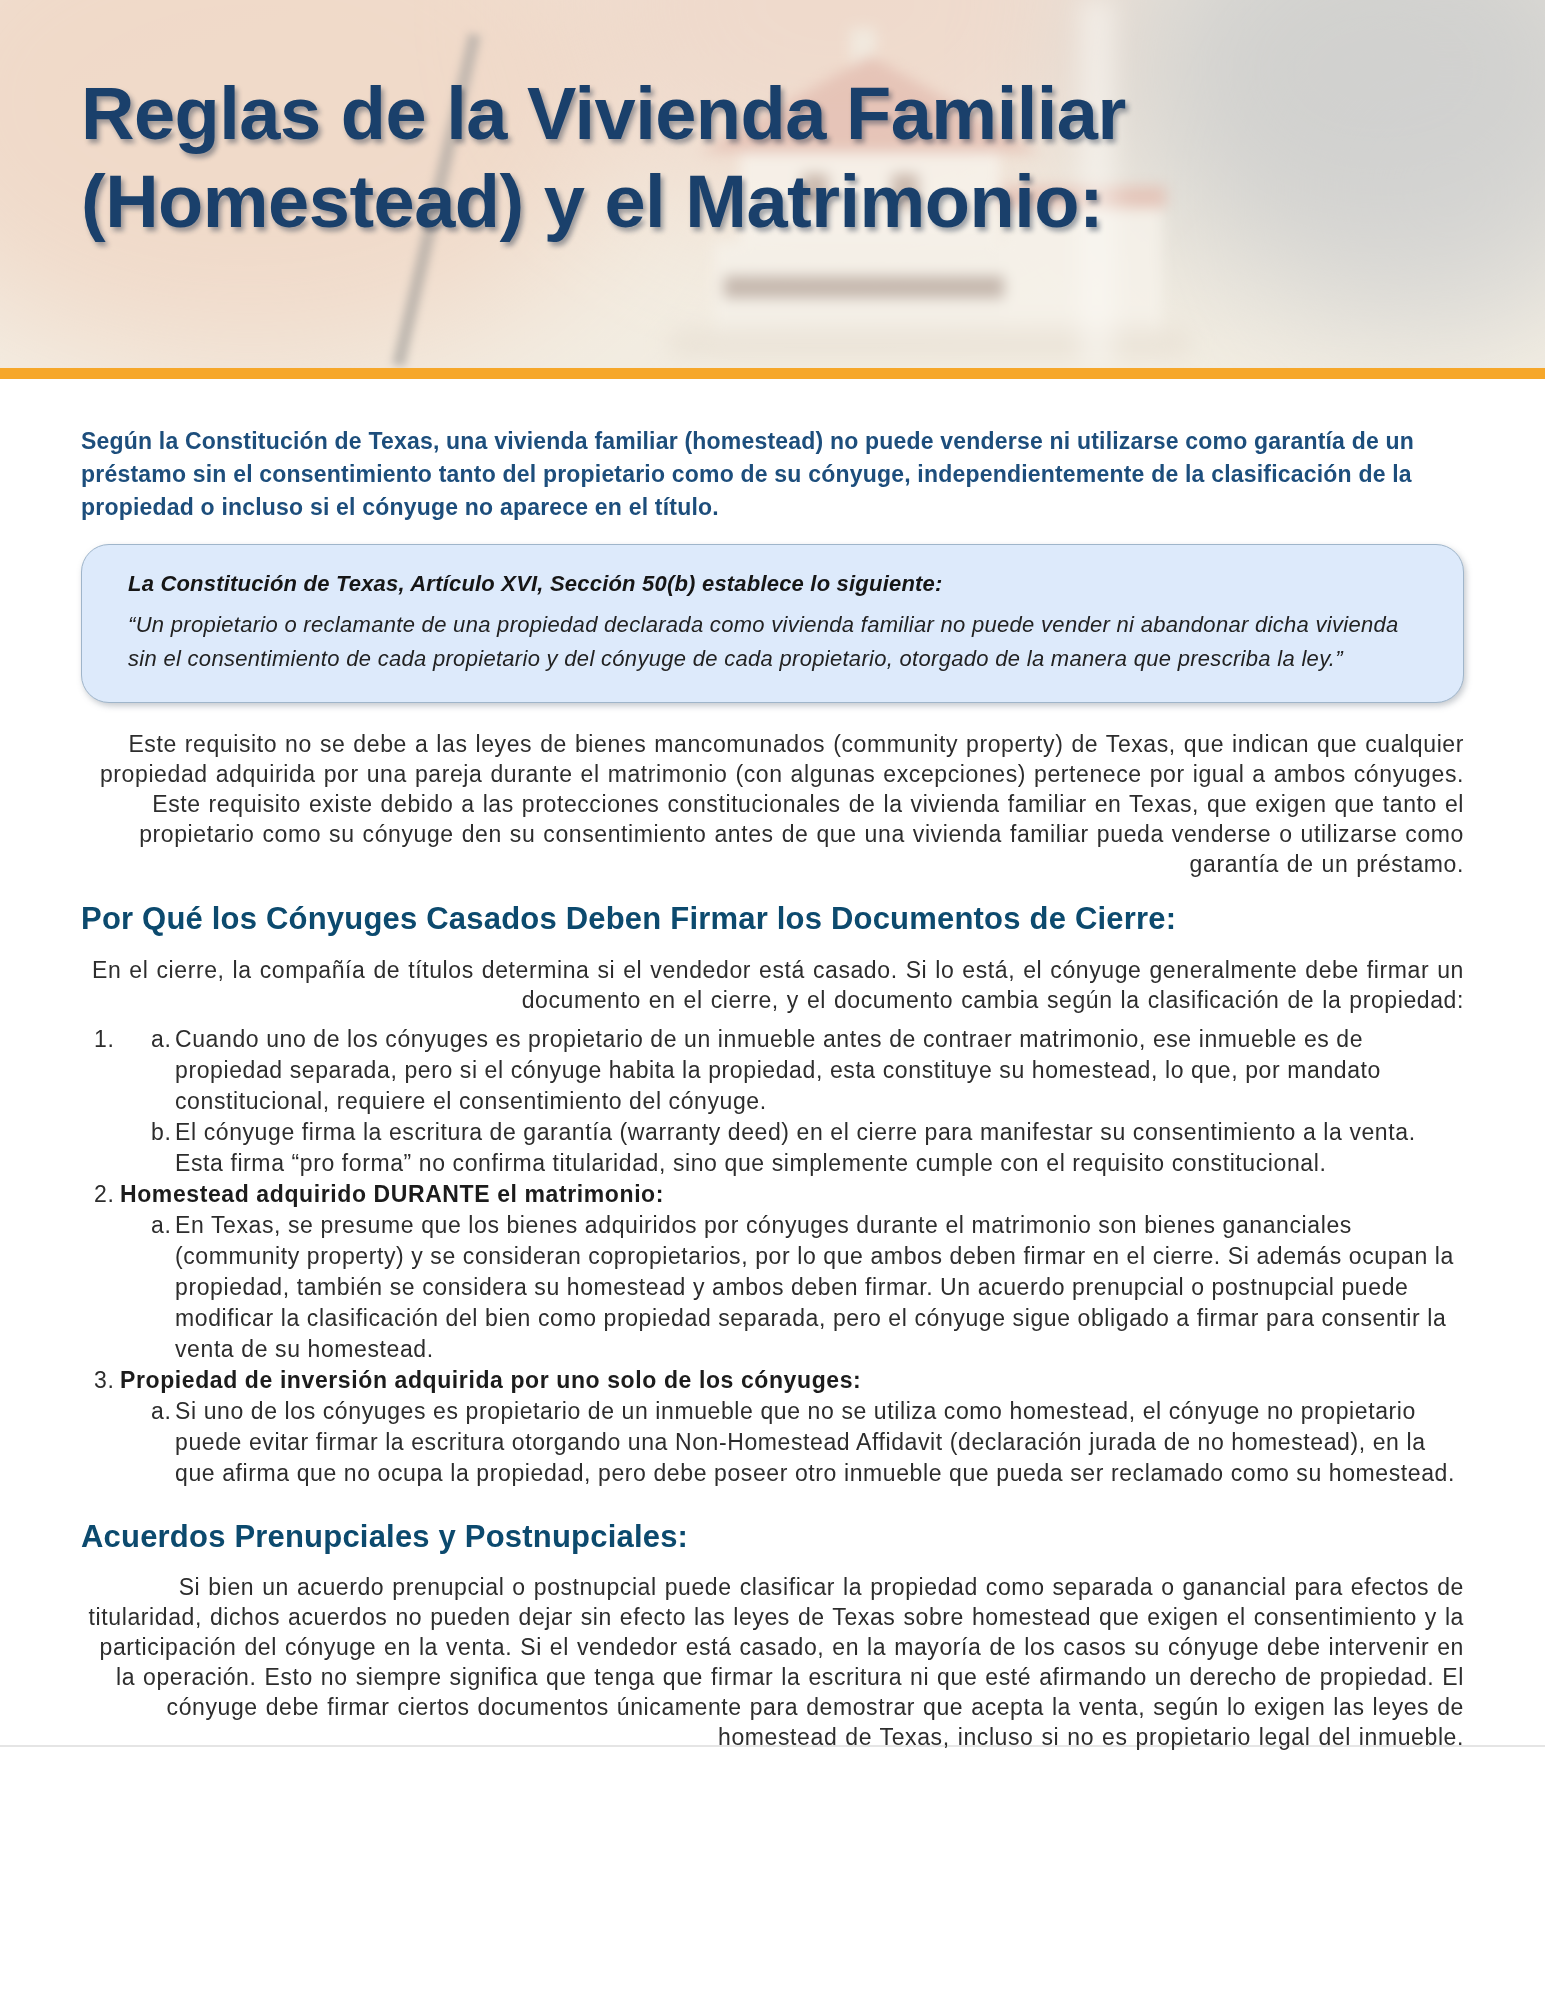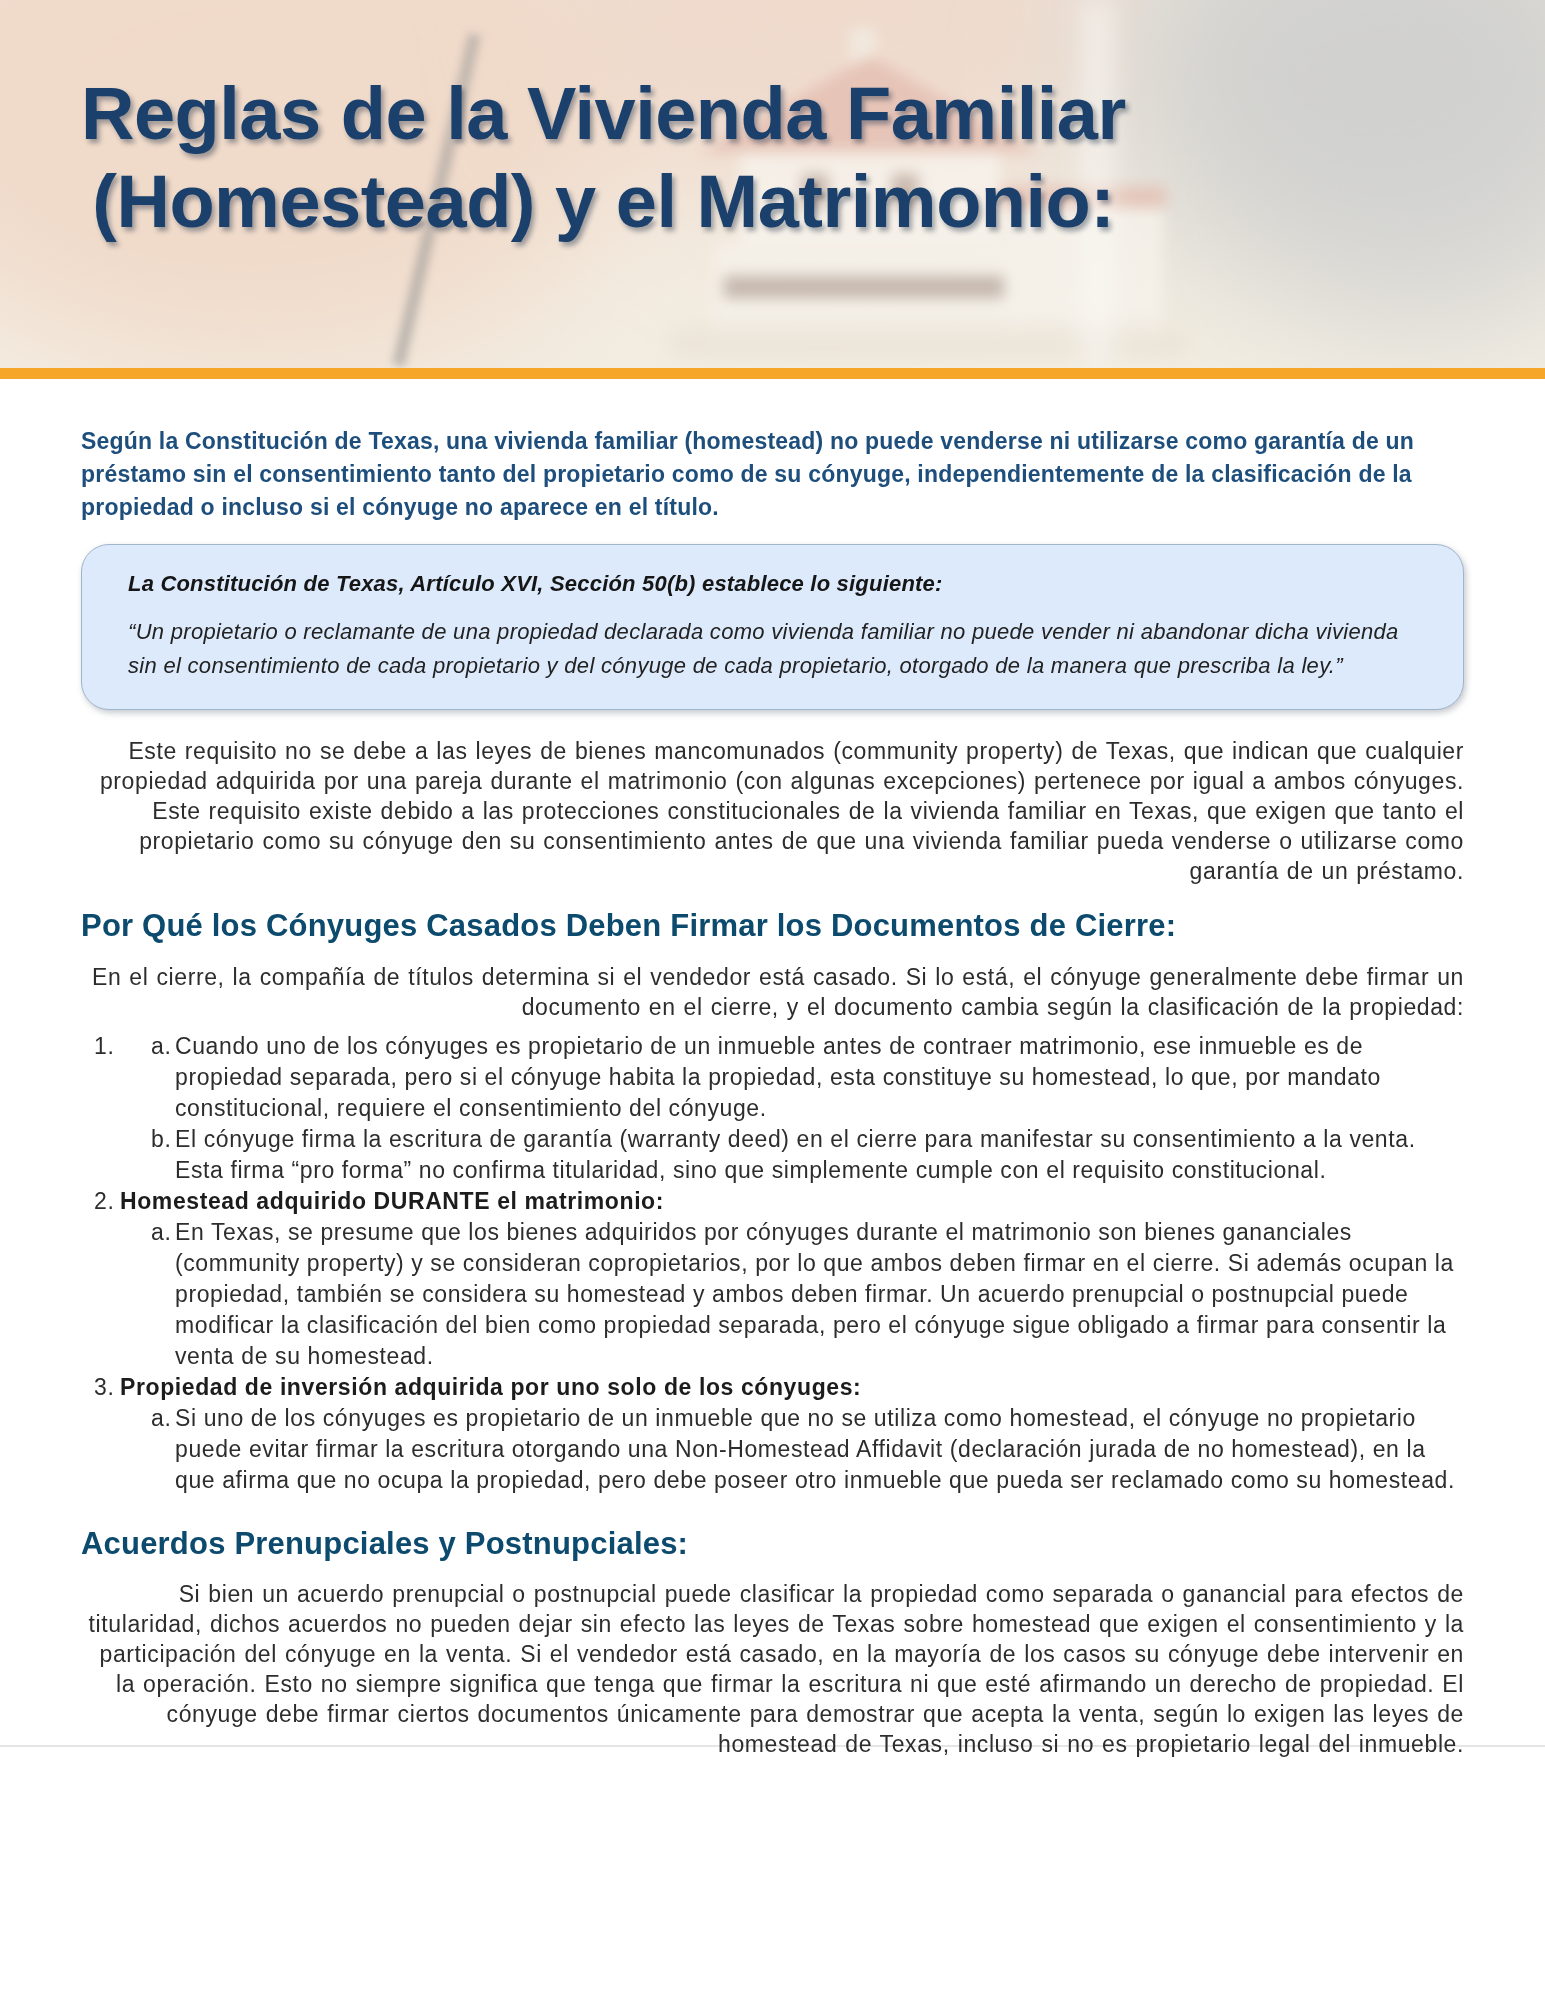--- a/index.html
+++ b/index.html
@@ -40,41 +40,41 @@
   .house .band { position:absolute; left:10px; top:34px; width:282px; height:22px; background:#7e6459; }
   .house .annex-roof { position:absolute; left:300px; top:158px; width:166px; height:22px; background:#d08a79; }
   .house .annex-body { position:absolute; left:304px; top:180px; width:158px; height:138px; background:#f5f1ea; }
   .house .base-shadow { position:absolute; left:-30px; top:302px; width:520px; height:26px; background:#d9cdbd; filter:blur(10px); }
   .light-streak { position:absolute; left:1080px; top:0; width:34px; height:100%; background:rgba(255,255,255,.55); filter:blur(12px); }
   .hero-overlay { position:absolute; inset:0; background:rgba(248,244,236,.5); }
 
   .hero-title {
     position:absolute; left:81px; top:70px; z-index:3;
     font-size:74px; line-height:88px; font-weight:bold; letter-spacing:-0.5px;
-    color:#1a406b; text-shadow:3px 4px 5px rgba(16,35,60,.38);text-align:center;
+    color:#1a406b; text-shadow:3px 4px 5px rgba(16,35,60,.38);
   }
 
   .accent-bar { height:11px; background:#f6a72a; }
 
   
   .main { position:relative; height:1676px; padding:46px 81px 0 81px; overflow:hidden; }
   .page-seam { position:absolute; left:0; top:1366px; width:1545px; height:2px; background:rgba(160,160,160,.28); }
 
   .intro-par {
     position:relative; font-size:23px; line-height:33px; font-weight:bold;
     letter-spacing:.2px; color:#1d4e7c;
   }
 
   .callout {
     position:relative; margin-top:20px; padding:24px 46px 26px 46px;
     background:#ddeafb; border:1px solid #9fb5ca; border-radius:28px;
     box-shadow:2px 3px 6px rgba(90,100,115,.35);
   }
   .callout-title { font-size:22px; line-height:30px; font-weight:bold; font-style:italic; color:#161616; letter-spacing:.2px; }
-  .callout-quote { margin-top:16px; font-size:22px; line-height:34px; font-style:italic; color:#222222; letter-spacing:.3px; }
+  .callout-quote { margin-top:9px; font-size:22px; line-height:34px; font-style:italic; color:#222222; letter-spacing:.3px; }
 
   .body-par {
     position:relative; margin-top:26px; font-size:23px; line-height:30px;
     color:#2d2d2d; letter-spacing:.6px; word-spacing:1px;text-align:right;
   }
   .section-heading {
     position:relative; margin-top:25px; font-size:31px; line-height:30px;
     font-weight:bold; color:#0c4a6e; letter-spacing:.2px;
   }
 

